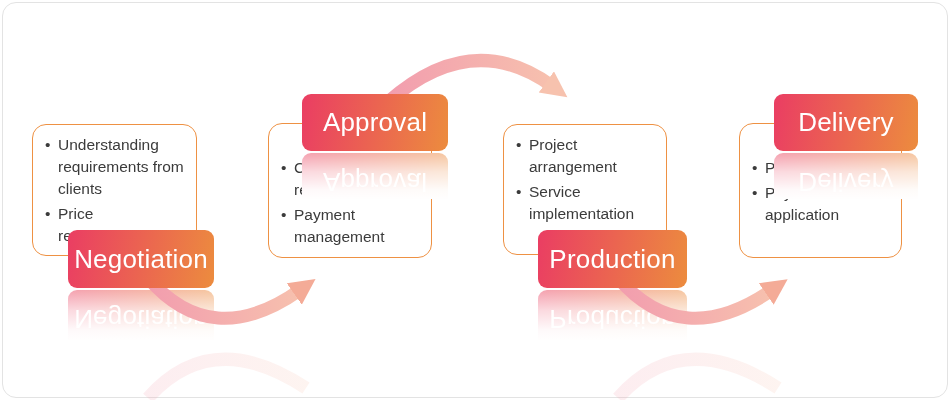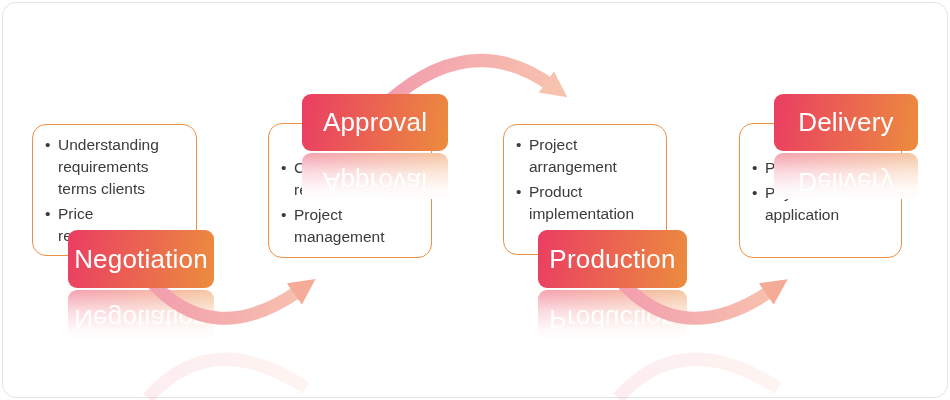--- a/index.html
+++ b/index.html
@@ -94,51 +94,51 @@
 <body>
 
 <div class="canvas">
 
   <div class="frame"></div>
 
   <div class="stage-box" style="left:32px;top:124px;width:165px;height:132px;">
     <div class="bullet-list">
       <div class="bullet-item">
         <span class="bullet-dot">•</span>
-        <span class="bullet-text">Understanding requirements terms clients</span>
+        <span class="bullet-text">Understanding requirements from clients</span>
       </div>
       <div class="bullet-item">
         <span class="bullet-dot">•</span>
         <span class="bullet-text">Price requirements</span>
       </div>
     </div>
   </div>
 
   <div class="stage-box" style="left:268px;top:123px;width:164px;height:135px;">
     <div class="bullet-list below-label">
       <div class="bullet-item">
         <span class="bullet-dot">•</span>
         <span class="bullet-text">Contract terms review</span>
       </div>
       <div class="bullet-item">
         <span class="bullet-dot">•</span>
-        <span class="bullet-text">Project management</span>
+        <span class="bullet-text">Payment management</span>
       </div>
     </div>
   </div>
 
   <div class="stage-box" style="left:503px;top:124px;width:164px;height:131px;">
     <div class="bullet-list">
       <div class="bullet-item">
         <span class="bullet-dot">•</span>
         <span class="bullet-text">Project arrangement</span>
       </div>
       <div class="bullet-item">
         <span class="bullet-dot">•</span>
-        <span class="bullet-text">Product implementation</span>
+        <span class="bullet-text">Service implementation</span>
       </div>
     </div>
   </div>
 
   <div class="stage-box" style="left:739px;top:123px;width:163px;height:135px;">
     <div class="bullet-list below-label">
       <div class="bullet-item">
         <span class="bullet-dot">•</span>
         <span class="bullet-text">Product sending</span>
       </div>

